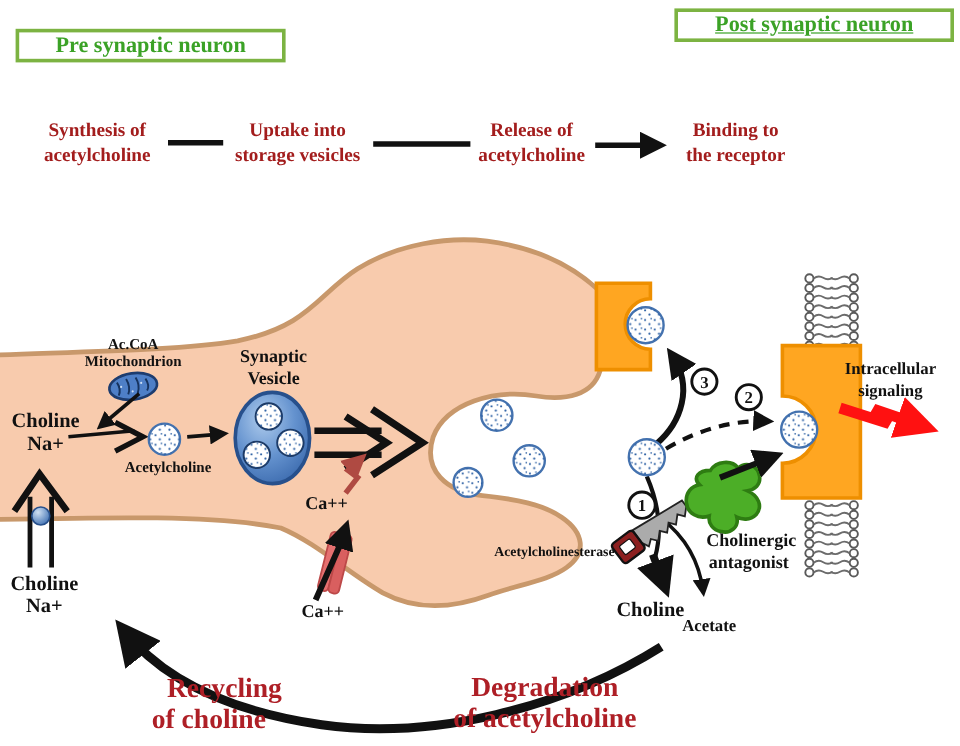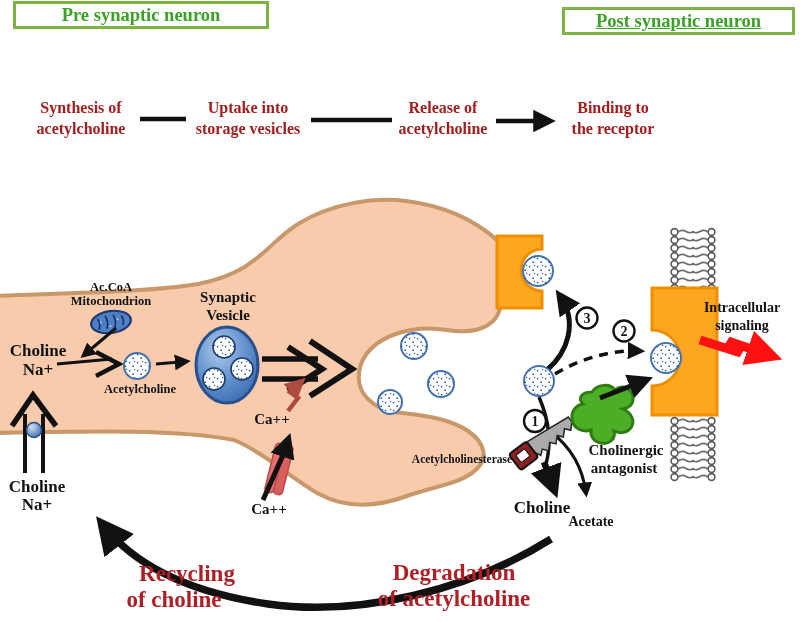--- a/index.html
+++ b/index.html
@@ -1,21 +1,21 @@
 <!DOCTYPE html>
 <html><head>
 <meta charset="utf-8">
 <style>
   html,body{margin:0;padding:0;background:#ffffff;}
   #canvas{position:relative;width:800px;height:622px;background:#ffffff;overflow:hidden;
           font-family:"Liberation Serif","DejaVu Serif",serif;}
   .titlebox{position:absolute;box-sizing:border-box;border:3px solid #7CB342;background:#ffffff;
             display:flex;align-items:center;justify-content:center;
             font-weight:bold;font-size:18.5px;color:#3BA226;}
-  #prebox{left:13px;top:1px;width:256px;height:28px;}
+  #prebox{left:13px;top:24px;width:225px;height:28px;}
   #postbox{left:562px;top:7px;width:233px;height:28px;text-decoration:underline;}
   svg text{font-family:"Liberation Serif","DejaVu Serif",serif;}
   .blk{fill:#111111;font-weight:bold;}
   .red-step{fill:#A31D1D;font-weight:bold;font-size:16px;}
   .bigred{fill:#AE1F26;font-weight:bold;font-size:23px;}
   .lbl17{font-size:17px;}
   .lbl15{font-size:15px;}
   .lbl14{font-size:14px;}
   .lbl12{font-size:12.5px;}
   .lbl11{font-size:11.5px;}

